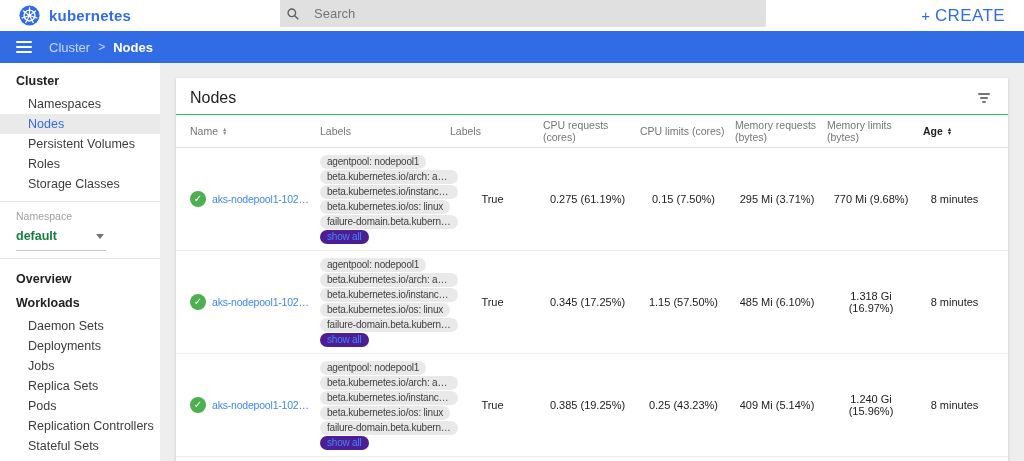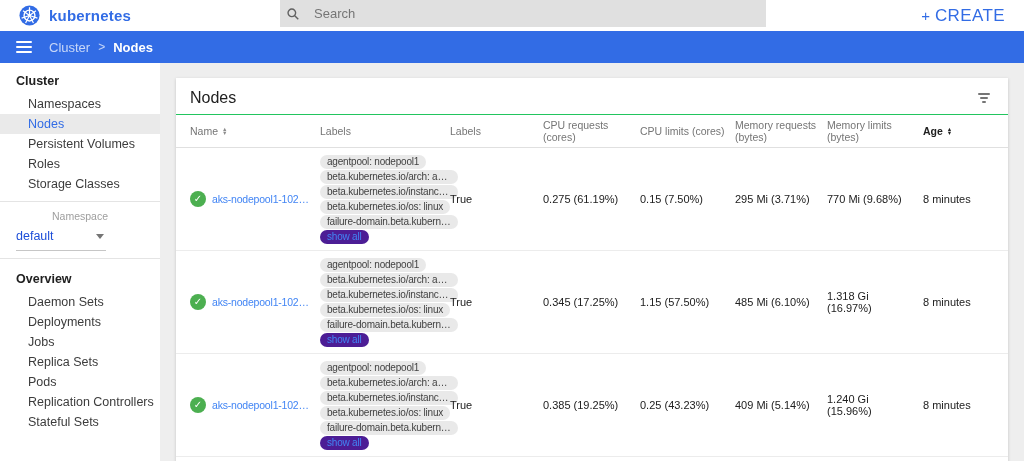--- a/index.html
+++ b/index.html
@@ -29,23 +29,23 @@
 
   
   .body-row{display:flex;height:398px;}
 
   
   .sidebar{width:160px;flex-shrink:0;background:#FFFFFF;padding-top:3px;box-sizing:border-box;font-size:12.5px;color:#3C3C3C;overflow:hidden;}
   .side-title{padding:8px 16px 6px 16px;font-weight:700;color:#212121;cursor:pointer;}
   .side-item{padding:3px 8px 3px 28px;line-height:14px;cursor:pointer;white-space:nowrap;}
   .side-item.selected{background:#EAEAEA;color:#326CE5;}
   .side-divider{border-top:1px solid #E4E4E4;margin:7px 0 5px 0;}
-  .ns-label{padding:3px 16px 2px 16px;font-size:10.5px;color:#9E9E9E;text-align:center;}
+  .ns-label{padding:3px 16px 2px 16px;font-size:10.5px;color:#9E9E9E;}
   .ns-select{margin-left:16px;width:88px;display:flex;align-items:center;justify-content:space-between;padding:5px 2px 7px 0;border-bottom:1px solid #C6C6C6;cursor:pointer;}
-  .ns-value{font-weight:400;font-size:12.5px;color:#1d4ed8;}
+  .ns-value{font-weight:700;font-size:12.5px;color:#15803d;}
   .ns-arrow{width:0;height:0;border-left:4px solid transparent;border-right:4px solid transparent;border-top:5px solid #757575;}
 
   
   .content{flex:1;background:#EEEEEE;padding:15px 16px 0 16px;overflow:hidden;}
   .card{background:#FFFFFF;box-shadow:0 1px 3px rgba(0,0,0,0.18);min-height:700px;position:relative;}
   .card-header{height:33px;display:flex;align-items:center;justify-content:space-between;padding:3px 14px 0 14px;}
   .card-title{font-size:16px;color:#212121;}
   .filter-btn{background:none;border:none;cursor:pointer;display:flex;flex-direction:column;align-items:center;gap:2px;padding:4px;}
   .filter-btn i{display:block;height:2px;background:#757575;border-radius:1px;}
   .filter-btn i:nth-child(1){width:12px;}
@@ -55,21 +55,21 @@
   .thead,.trow{display:grid;grid-template-columns:130px 130px 93px 97px 95px 92px 96px 1fr;padding:0 14px;align-items:center;box-sizing:border-box;}
   .thead{min-height:34px;border-top:1px solid #22c55e;border-bottom:1px solid #E0E0E0;color:#757575;font-size:10.5px;}
   .th{padding-right:8px;display:flex;align-items:center;}
   .th.wrap{white-space:normal;line-height:12px;}
   .th.age{color:#212121;font-weight:700;}
   .sort{display:inline-flex;flex-direction:column;margin-left:4px;}
   .sort i{font-style:normal;font-size:5.5px;line-height:4.5px;color:#8b8b8b;}
   .th.age .sort i{color:#212121;}
 
   .trow{border-bottom:1px solid #ECECEC;padding-top:6px;padding-bottom:6px;font-size:11px;color:#212121;}
-  .cell{padding-right:8px;}
+  .cell{padding-right:8px;text-align:center;}
   .name-cell{display:flex;align-items:center;gap:6px;min-width:0;}
   .check{width:16px;height:16px;border-radius:50%;background:#4CAF50;color:#FFFFFF;font-size:10px;line-height:16px;display:flex;align-items:center;justify-content:center;flex-shrink:0;}
   .nodelink{color:#4285F4;font-size:10.5px;white-space:nowrap;overflow:hidden;text-overflow:ellipsis;cursor:pointer;letter-spacing:-.2px;}
   .chips{display:flex;flex-direction:column;align-items:flex-start;}
   .chip{display:inline-block;background:#E9E9E9;color:#424242;border-radius:9px;padding:1.5px 7px;margin:0.5px 0;font-size:10px;line-height:11px;max-width:124px;overflow:hidden;text-overflow:ellipsis;white-space:nowrap;letter-spacing:-.2px;}
   .chip.showall{background:#4c1d95;color:#4285F4;cursor:pointer;}
 </style>
 </head>
 <body>
 
@@ -137,20 +137,21 @@
 
       <div class="side-divider"></div>
       <div class="ns-label">Namespace</div>
       <div class="ns-select">
         <span class="ns-value">default</span>
         <span class="ns-arrow"></span>
       </div>
       <div class="side-divider"></div>
 
       <div class="side-title">Overview</div>
+      <div class="side-title" style="padding-top:4px;">Workloads</div>
       <div class="side-item">Daemon Sets</div>
       <div class="side-item">Deployments</div>
       <div class="side-item">Jobs</div>
       <div class="side-item">Replica Sets</div>
       <div class="side-item">Pods</div>
       <div class="side-item">Replication Controllers</div>
       <div class="side-item">Stateful Sets</div>
     </nav>
 
     <main class="content">

